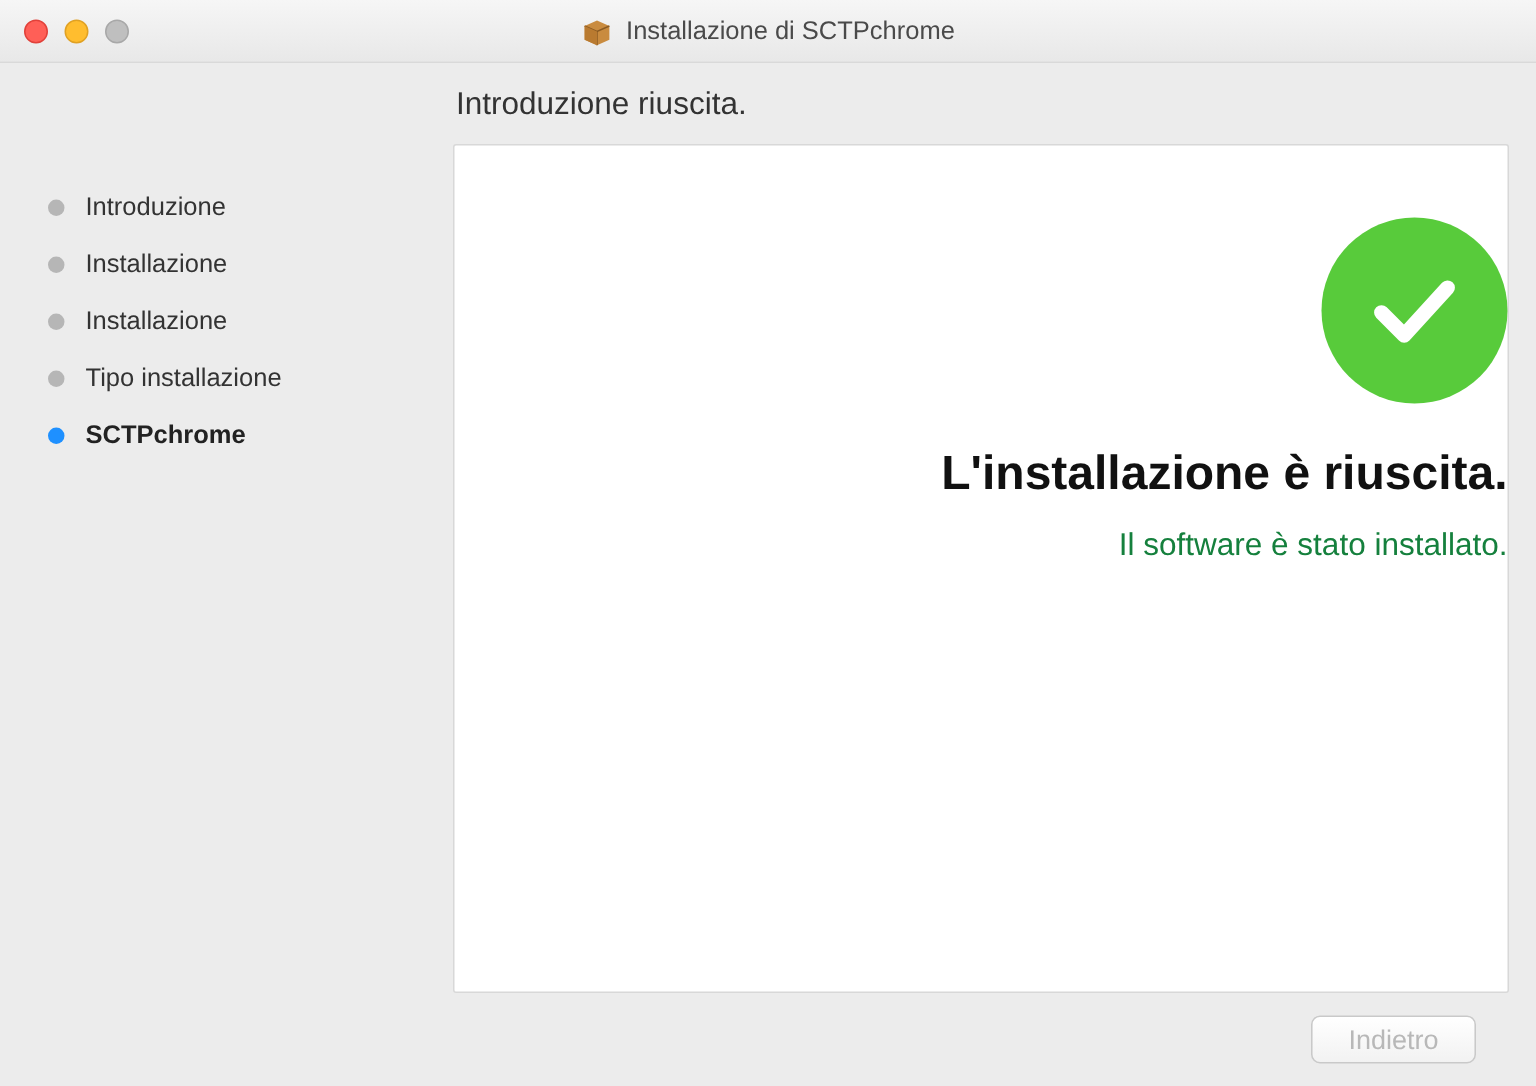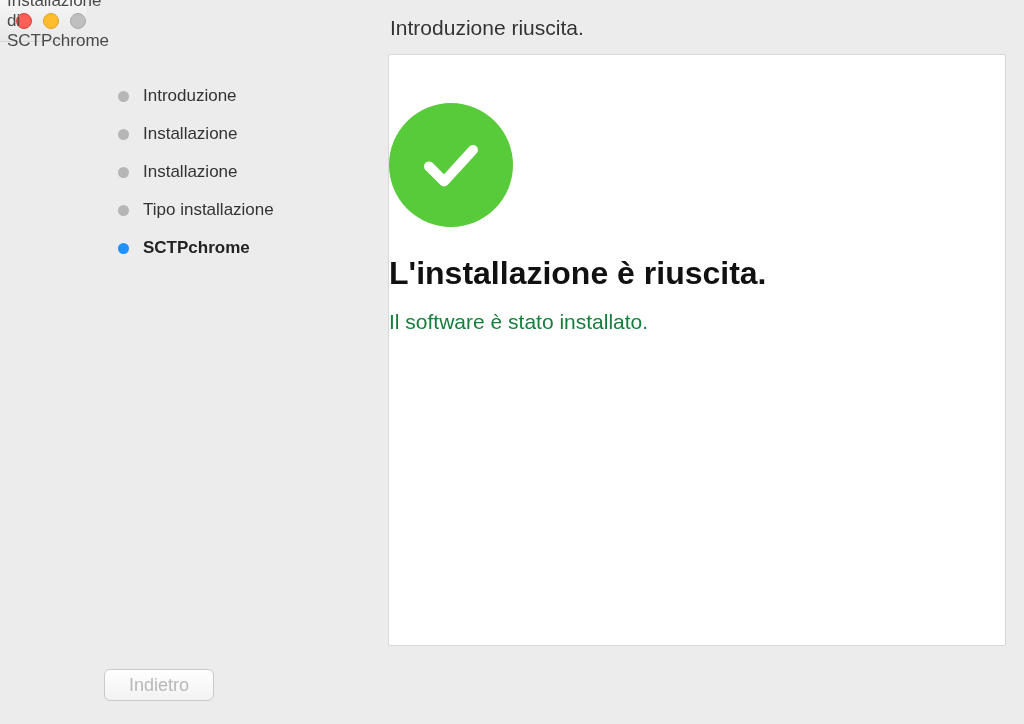--- a/index.html
+++ b/index.html
@@ -1,41 +1,41 @@
 <!DOCTYPE html>
 <html><head>
 <meta charset="utf-8">
 <style>
   * { box-sizing: border-box; margin: 0; padding: 0; }
   html, body { width: 1024px; height: 724px; font-family: -apple-system, "Helvetica Neue", Helvetica, Arial, sans-serif; background: #f0f0f0; overflow: hidden; }
-  .window { width: 1024px; height: 724px; background: #ececec; display: flex; flex-direction: row; }
+  .window { width: 1024px; height: 724px; background: #ececec; display: flex; flex-direction: column; }
   .titlebar { height: 42px; background: linear-gradient(#f6f6f6, #e8e8e8); border-bottom: 1px solid #d9d9d9; display: flex; align-items: center; position: relative; }
   .traffic-lights { display: flex; gap: 11px; margin-left: 16px; }
   .tl { width: 16px; height: 16px; border-radius: 50%; }
   .tl.red { background: #ff5f57; border: 1px solid #e1413a; }
   .tl.yellow { background: #ffbd2e; border: 1px solid #e0a123; }
   .tl.green { background: #bfbfbf; border: 1px solid #a8a8a8; }
   .title-center { position: absolute; left: 0; right: 0; display: flex; justify-content: center; align-items: center; gap: 8px; pointer-events: none; }
   .title-text { font-size: 17px; color: #4a4a4a; }
   .pkg-icon { width: 22px; height: 22px; }
   .body-area { flex: 1; display: flex; flex-direction: column; padding: 16px 18px 0 18px; }
   .columns { flex: 1; display: flex; }
   .sidebar { width: 284px; padding-top: 70px; padding-left: 14px; }
   .step { display: flex; align-items: center; gap: 14px; font-size: 17px; color: #333; margin-bottom: 18px; cursor: default; }
   .bullet { width: 11px; height: 11px; border-radius: 50%; background: #b6b6b6; flex-shrink: 0; }
   .step.active .bullet { background: #1e90ff; }
   .step.active .label { font-weight: 700; color: #222; }
   .main { flex: 1; display: flex; flex-direction: column; }
   .status-heading { font-size: 21px; color: #333; margin-bottom: 14px; padding-left: 2px; }
-  .content-box { flex: 1; background: #ffffff; border: 1px solid #d8d8d8; border-radius: 2px; display: flex; flex-direction: column; align-items: flex-start; padding-top: 48px; }
+  .content-box { flex: 1; background: #ffffff; border: 1px solid #d8d8d8; border-radius: 2px; display: flex; flex-direction: column; align-items: flex-end; padding-top: 48px; }
   .check-circle { width: 124px; height: 124px; border-radius: 50%; background: #58cb3b; display: flex; align-items: center; justify-content: center; margin-bottom: 28px; }
   .check-svg { width: 66px; height: 66px; }
   .success-title { font-size: 32px; font-weight: 700; color: #111; margin-bottom: 18px; }
   .success-sub { font-size: 21px; color: #15803d; }
-  .footer { height: 78px; display: flex; justify-content: flex-start; align-items: center; padding-right: 22px; gap: 4px; }
+  .footer { height: 62px; display: flex; justify-content: flex-end; align-items: center; padding-right: 22px; gap: 4px; }
   .btn { height: 32px; min-width: 110px; padding: 0 18px; border-radius: 6px; font-size: 18px; border: 1px solid #c9c9c9; background: linear-gradient(#ffffff, #f2f2f2); color: #555; cursor: default; }
   .btn.disabled { color: #b8b8b8; }
   .btn.primary { background: linear-gradient(#4aa8ff, #0e7dff); border: 1px solid #0b62d6; color: #fff; }
 </style>
 </head>
 <body>
 
 <div class="window">
   <div class="titlebar">
     <div class="traffic-lights">

